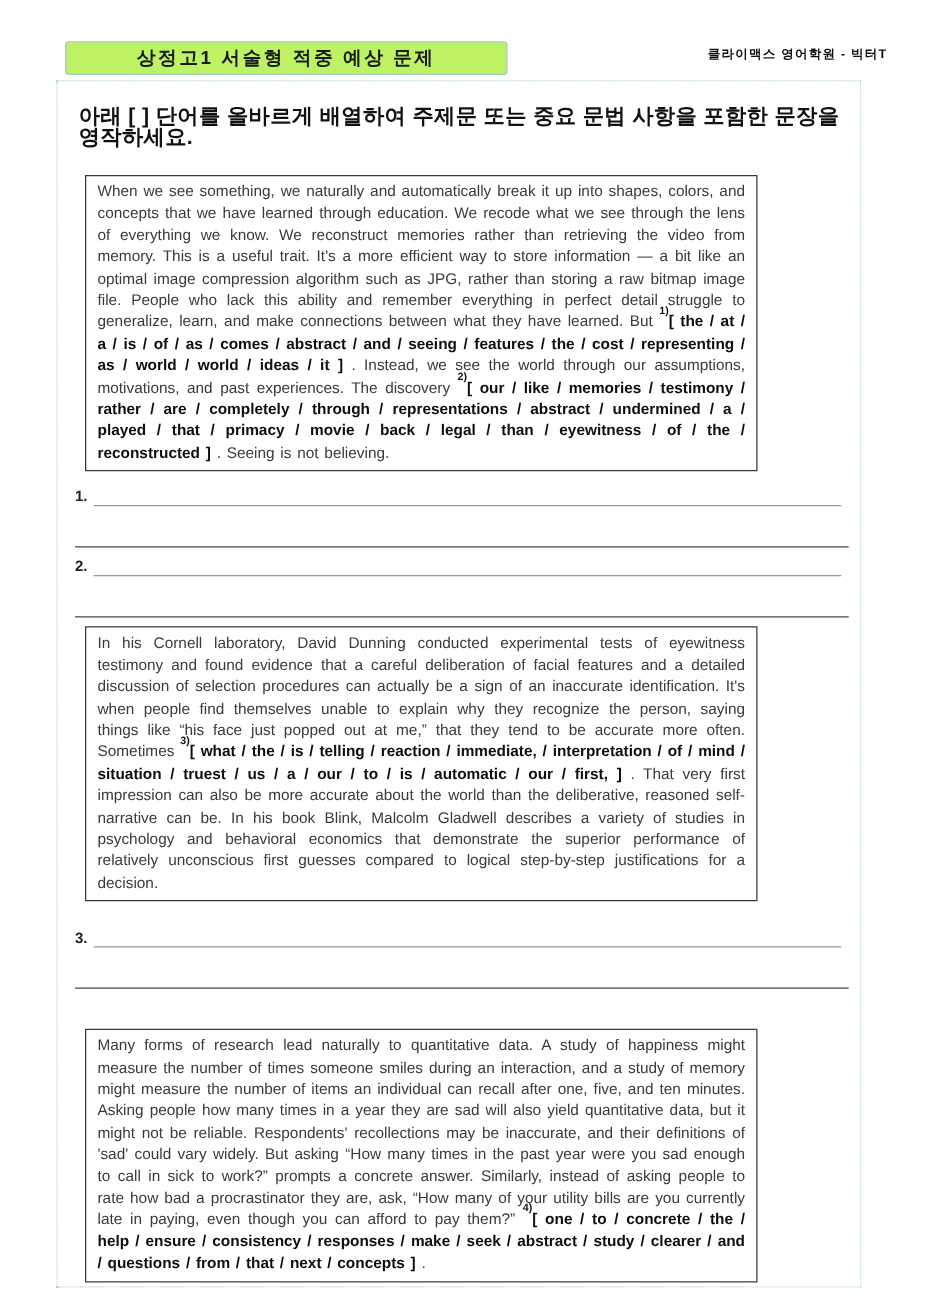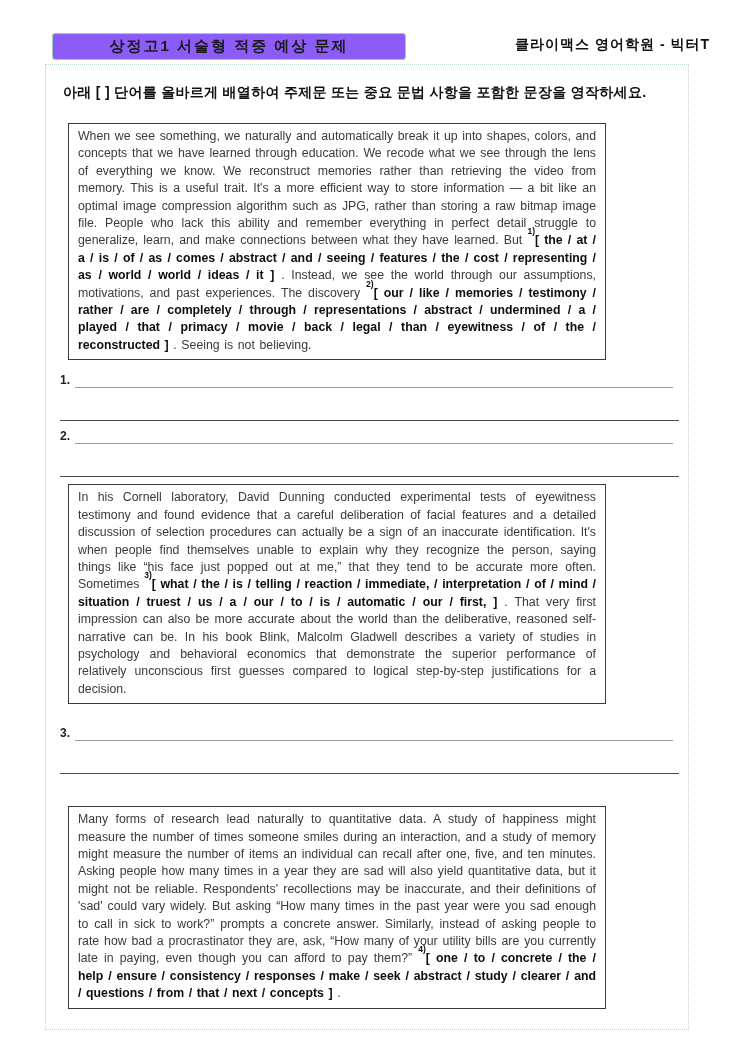--- a/index.html
+++ b/index.html
@@ -6,33 +6,33 @@
   body {
     width:743px; height:1051px; position:relative; background:#ffffff;
     font-family:"Liberation Sans","DejaVu Sans",sans-serif;
     -webkit-font-smoothing:antialiased;
   }
   .title-box {
     position:absolute; left:52px; top:33px; width:354px; height:27px;
     border:1px solid #9ecdc6; border-radius:3px; box-sizing:border-box;
     display:flex; align-items:center; justify-content:center;
     font-weight:bold; font-size:15px; letter-spacing:2px; color:#1a1a1a;
-    background:#8b5cf6;
+    background:#bef264;
   }
   .academy {
     position:absolute; top:36px; right:33px;
-    font-weight:bold; font-size:14px; letter-spacing:1px; color:#0f0f0f;
+    font-weight:bold; font-size:10px; letter-spacing:1px; color:#0f0f0f;
   }
   .frame {
     position:absolute; left:45px; top:64px; width:644px; height:966px;
     border:1px dotted #b7d8d3; box-sizing:border-box; background:#fff;
     overflow:hidden;
   }
   .instruction {
-    margin:19px 0 0 17px; font-weight:bold; font-size:14px;
+    margin:19px 0 0 17px; font-weight:bold; font-size:17px;
     letter-spacing:0.3px; color:#111; line-height:17px;
   }
   .pbox {
     margin-left:22px; width:538px; box-sizing:border-box;
     border:1px solid #3a3a3a; background:#fff;
     padding:4px 9px 5px 9px;
     font-size:12.3px; line-height:17.4px; color:#3a3a3a;
     text-align:justify; word-spacing:1.2px;
   }
   .pbox b { font-weight:bold; color:#0e0e0e; }

